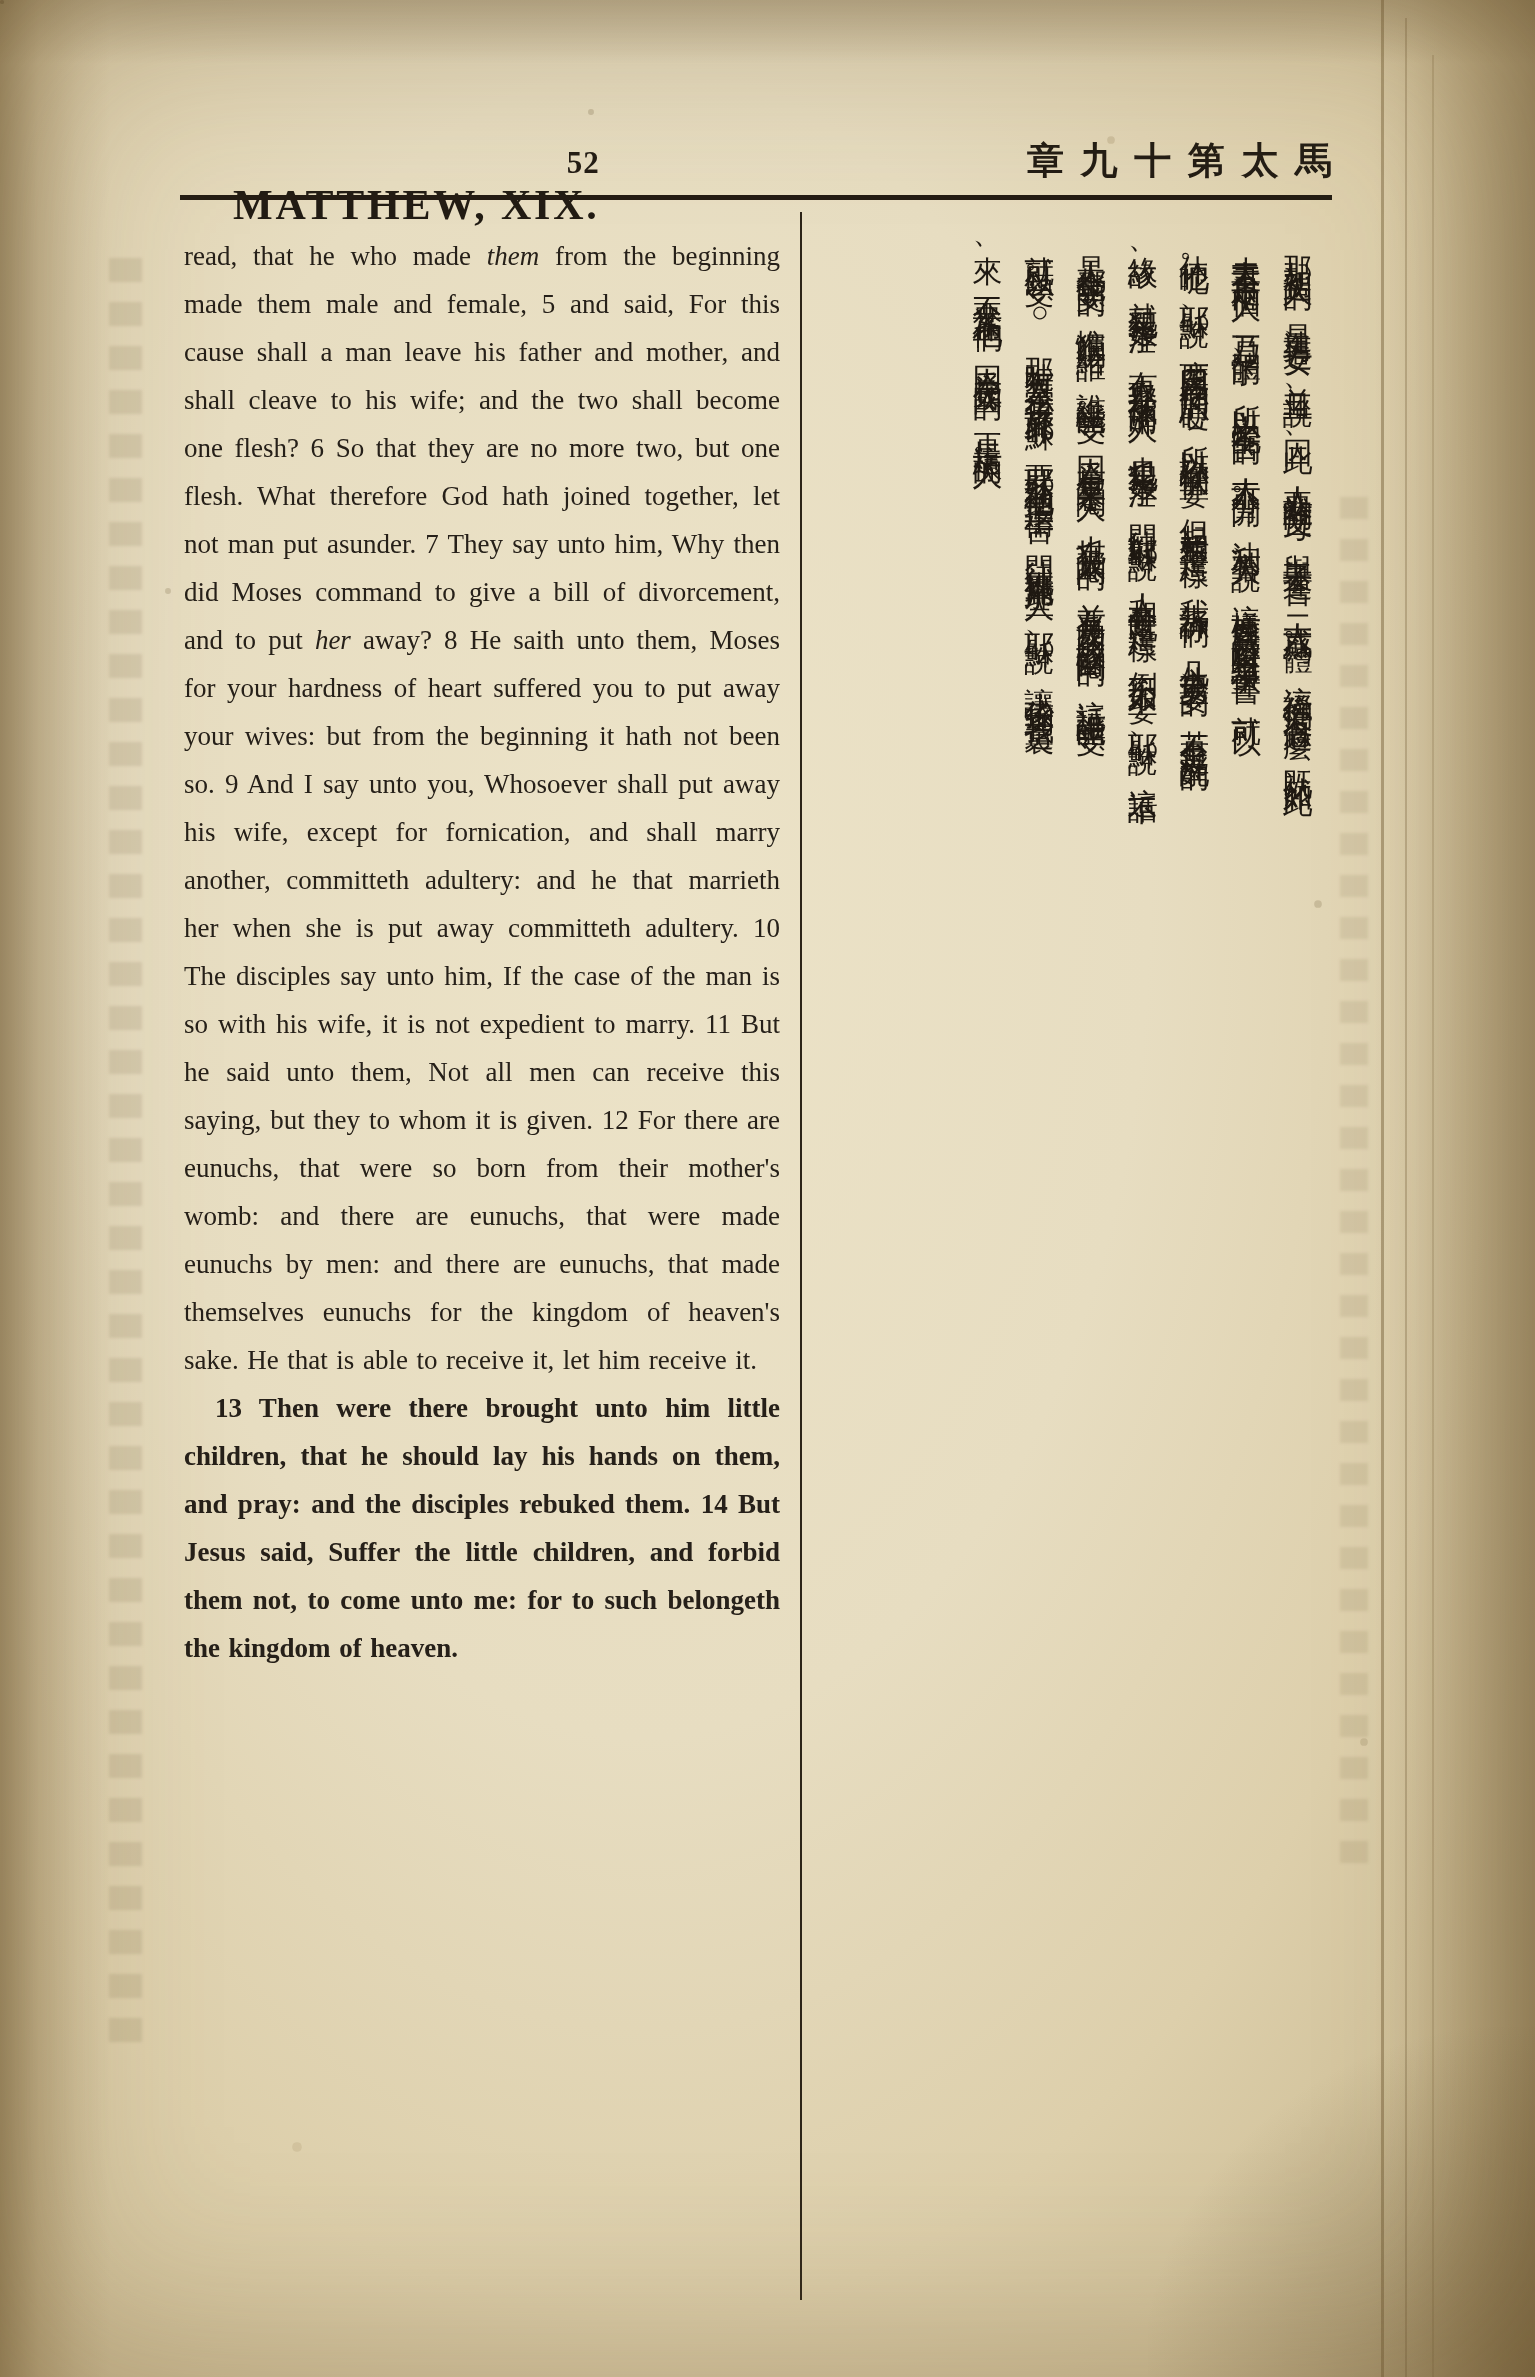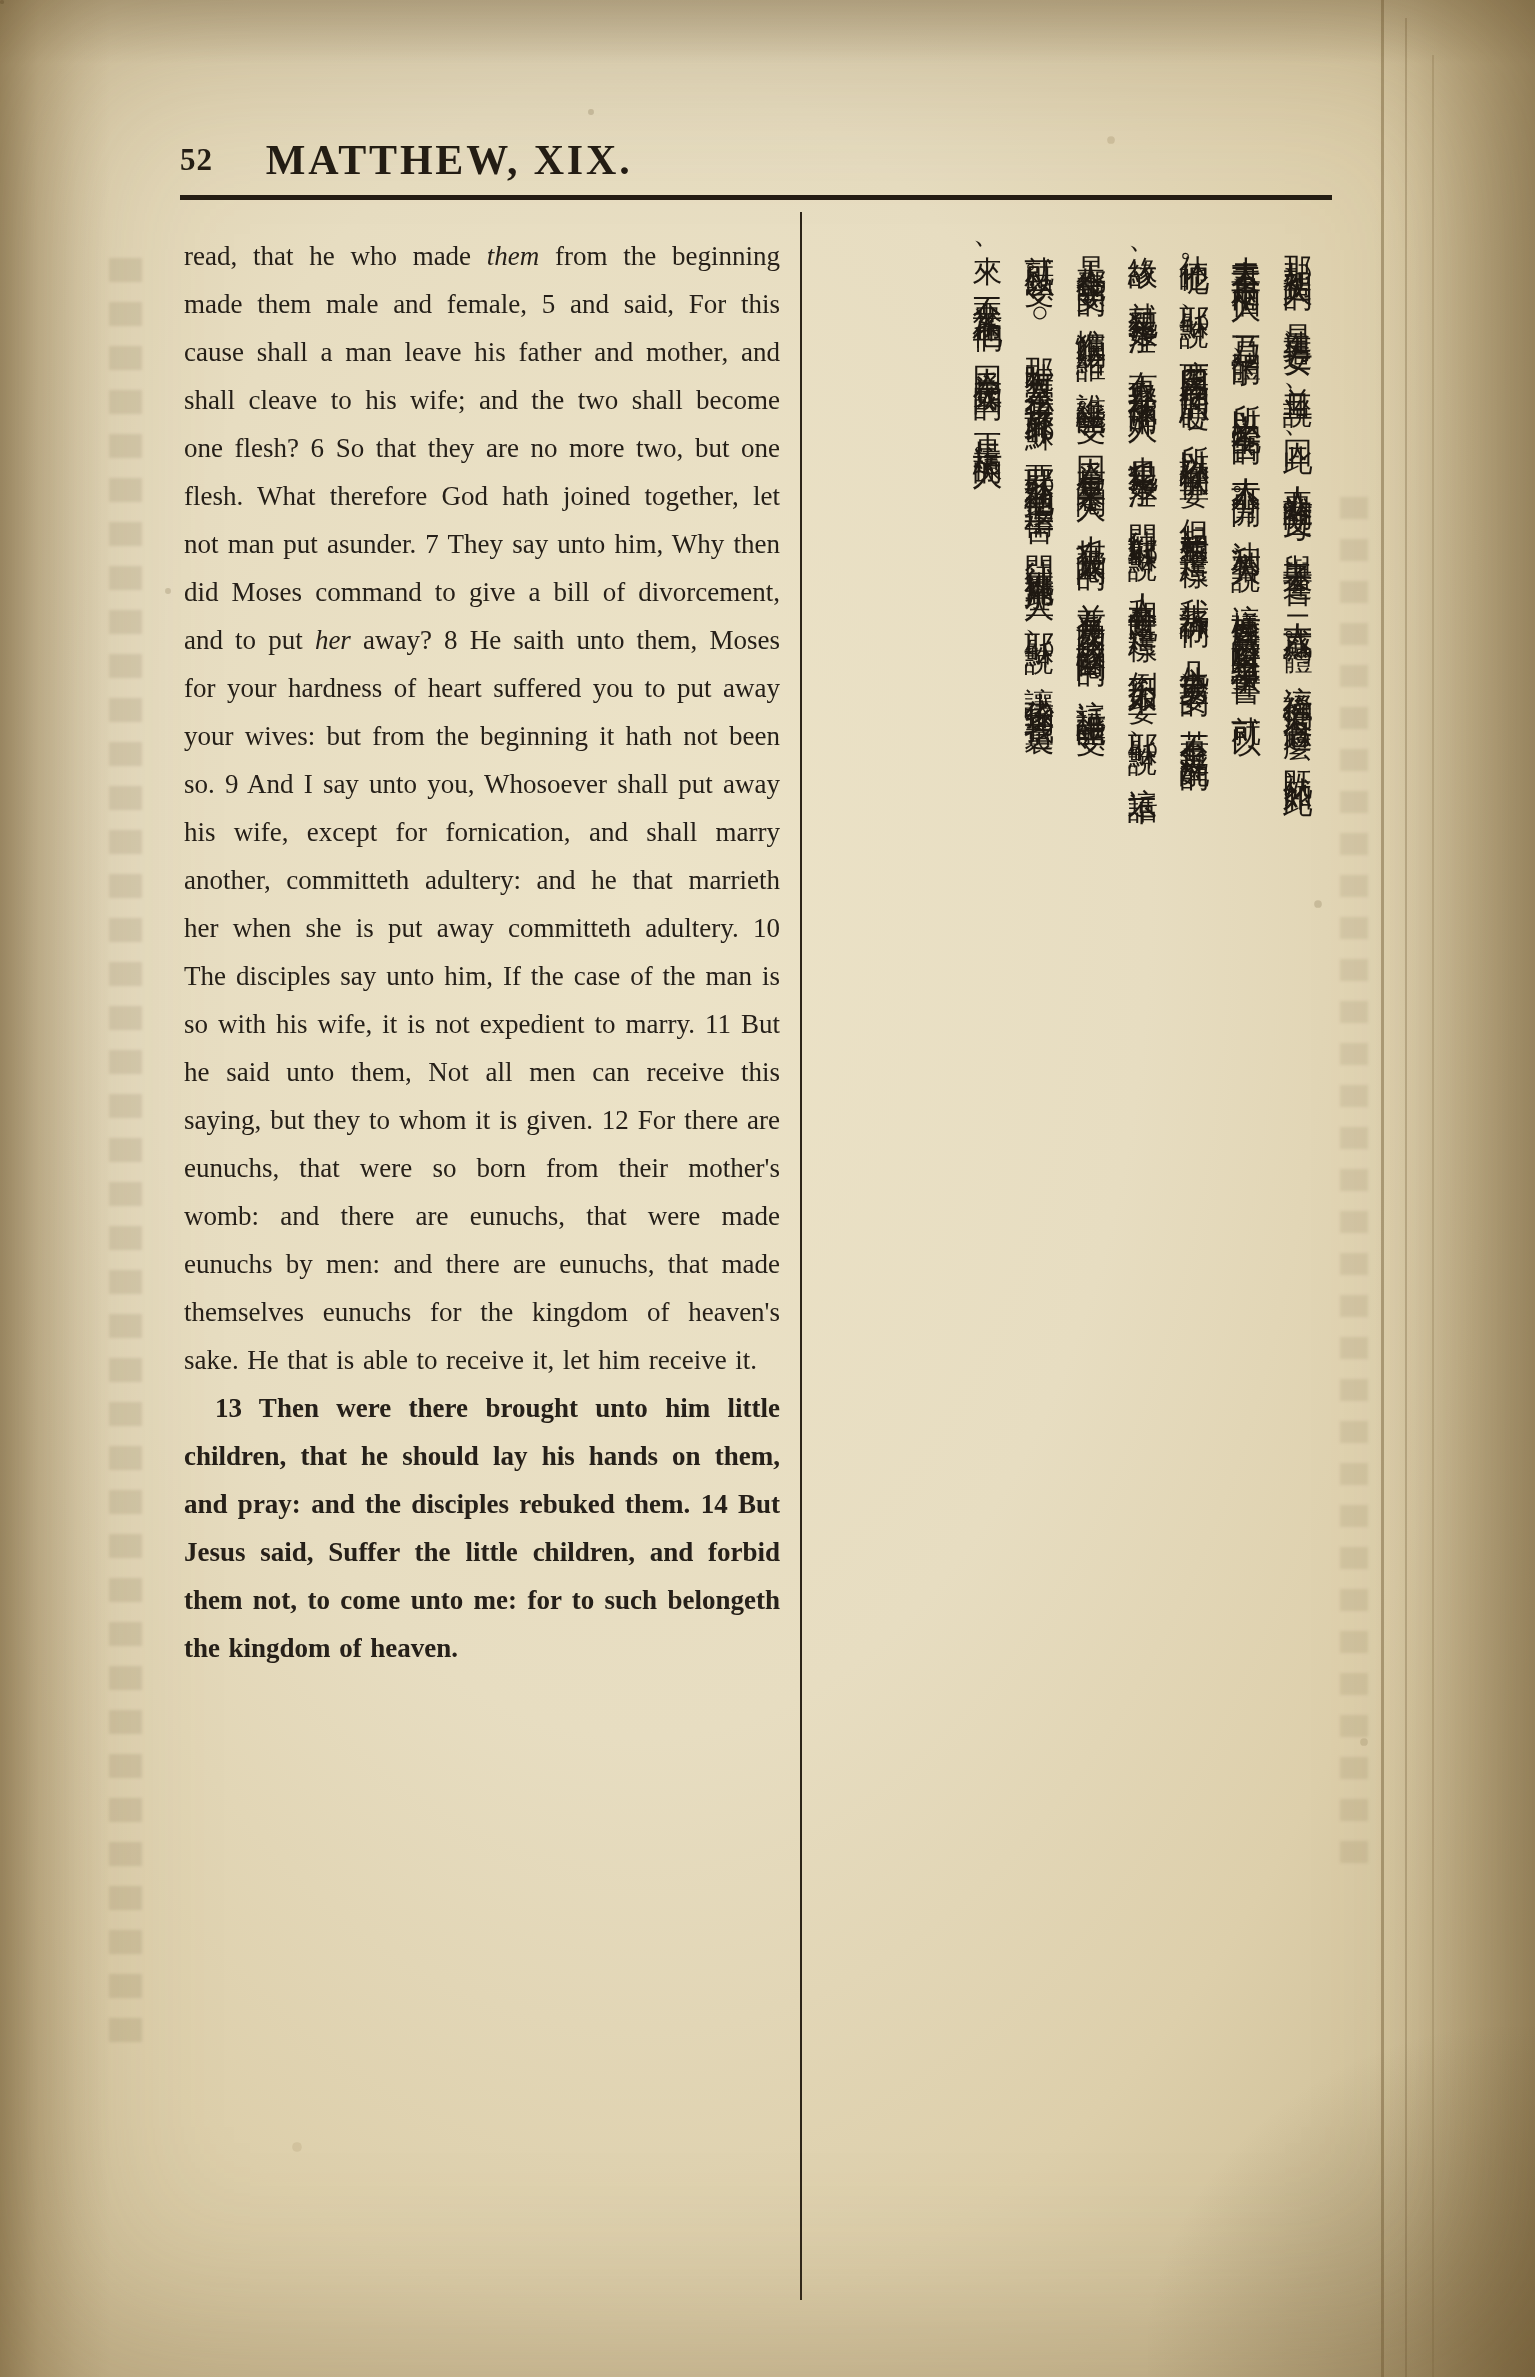--- a/index.html
+++ b/index.html
@@ -100,21 +100,21 @@
   
   .header {
     position: absolute;
     left: 180px; top: 136px;
     width: 1152px;
     display: flex;
     justify-content: space-between;
     align-items: baseline;
     color: #221c14;
   }
-  .header-left { display: flex; align-items: center; }
+  .header-left { display: flex; align-items: flex-end; flex-direction: column; }
   .page-number {
     font-size: 31px;
     font-weight: bold;
     letter-spacing: 0.9px;
   }
   .title-en {
     font-size: 42px;
     font-weight: bold;
     letter-spacing: 2.8px;
     margin-left: 53px;
@@ -186,20 +186,21 @@
   <div class="corner-shadow"></div>
   <div class="stains"></div>
   <div class="bleed bleed-left"></div>
   <div class="bleed bleed-right"></div>
 
   <div class="header">
     <div class="header-left">
       <span class="page-number">52</span>
       <span class="title-en">MATTHEW, XIX.</span>
     </div>
+    <span class="title-zh">章九十第太馬</span>
   </div>
   <div class="header-rule"></div>
 
   <div class="divider-v"></div>
 
   <div class="english-column">
       <p class="en-para"><span>read, that he who made </span><span class="it">them</span><span> from the beginning made them male and female, 5 and said, For this cause shall a man leave his father and mother, and shall cleave to his wife; and the two shall become one flesh? 6 So that they are no more two, but one flesh. What therefore God hath joined together, let not man put asunder. 7 They say unto him, Why then did Moses command to give a bill of divorcement, and to put </span><span class="it">her</span><span> away? 8 He saith unto them, Moses for your hardness of heart suffered you to put away your wives: but from the beginning it hath not been so. 9 And I say unto you, Whosoever shall put away his wife, except for fornication, and shall marry another, committeth adultery: and he that marrieth her when she is put away committeth adultery. 10 The disciples say unto him, If the case of the man is so with his wife, it is not expedient to marry. 11 But he said unto them, Not all men can receive this saying, but they to whom it is given. 12 For there are eunuchs, that were so born from their mother's womb: and there are eunuchs, that were made eunuchs by men: and there are eunuchs, that made themselves eunuchs for the kingdom of heaven's sake. He that is able to receive it, let him receive it.</span></p>
       <p class="en-para indent"><span>13 Then were there brought unto him little children, that he should lay his hands on them, and pray: and the disciples rebuked them. 14 But Jesus said, Suffer the little children, and forbid them not, to come unto me: for to such belongeth the kingdom of heaven.</span></p>
     </div>
 

